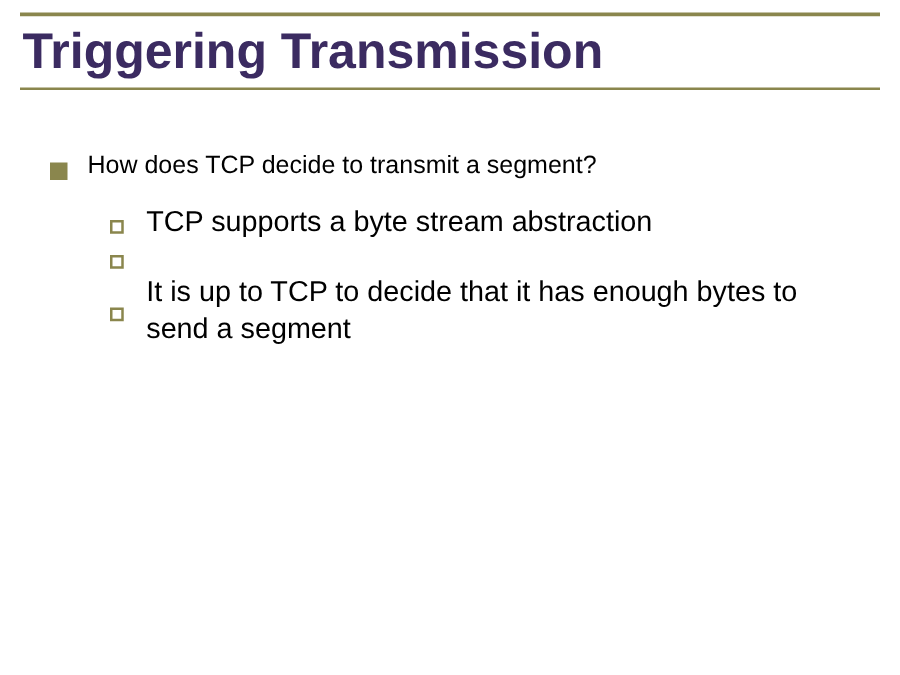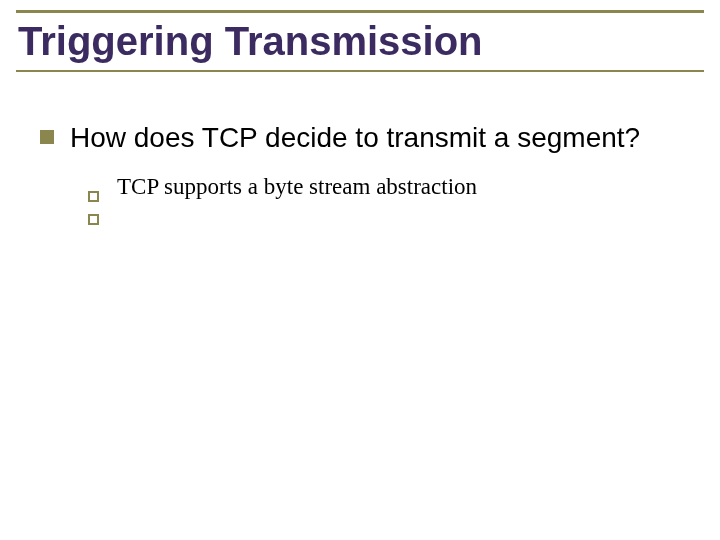--- a/index.html
+++ b/index.html
@@ -54,34 +54,33 @@
     margin-bottom: 18px;
   }
   .bullet-square {
     width: 14px;
     height: 14px;
     background: #8a864d;
     margin-top: 10px;
     flex: 0 0 auto;
   }
   .lvl1-text {
-    font-size: 28px;
+    font-size: 20px;
     color: #000000;
     margin-left: 16px;
     line-height: 1.25;
   }
   .lvl2-list {
     margin-left: 48px;
     margin-top: 6px;
   }
   .lvl2 {
     display: flex;
-    align-items: flex-end;
+    align-items: center;
     margin-bottom: 4px;
-    font-family: Liberation Serif, serif;
   }
   .bullet-outline {
     width: 11px;
     height: 11px;
     border: 2px solid #8a864d;
     box-sizing: border-box;
     margin-top: 8px;
     flex: 0 0 auto;
   }
   .lvl2-text {
@@ -110,17 +109,21 @@
     </div>
 
     <div class="lvl2-list">
       <div class="lvl2">
         <div class="bullet-outline"></div>
         <div class="lvl2-text">TCP supports a byte stream abstraction</div>
       </div>
       <div class="lvl2">
         <div class="bullet-outline"></div>
       </div>
+      <div class="lvl2">
+        <div class="bullet-outline"></div>
+        <div class="lvl2-text">It is up to TCP to decide that it has enough bytes to send a segment</div>
+      </div>
     </div>
 
   </div>
 
 </div>
 
 </body></html>

